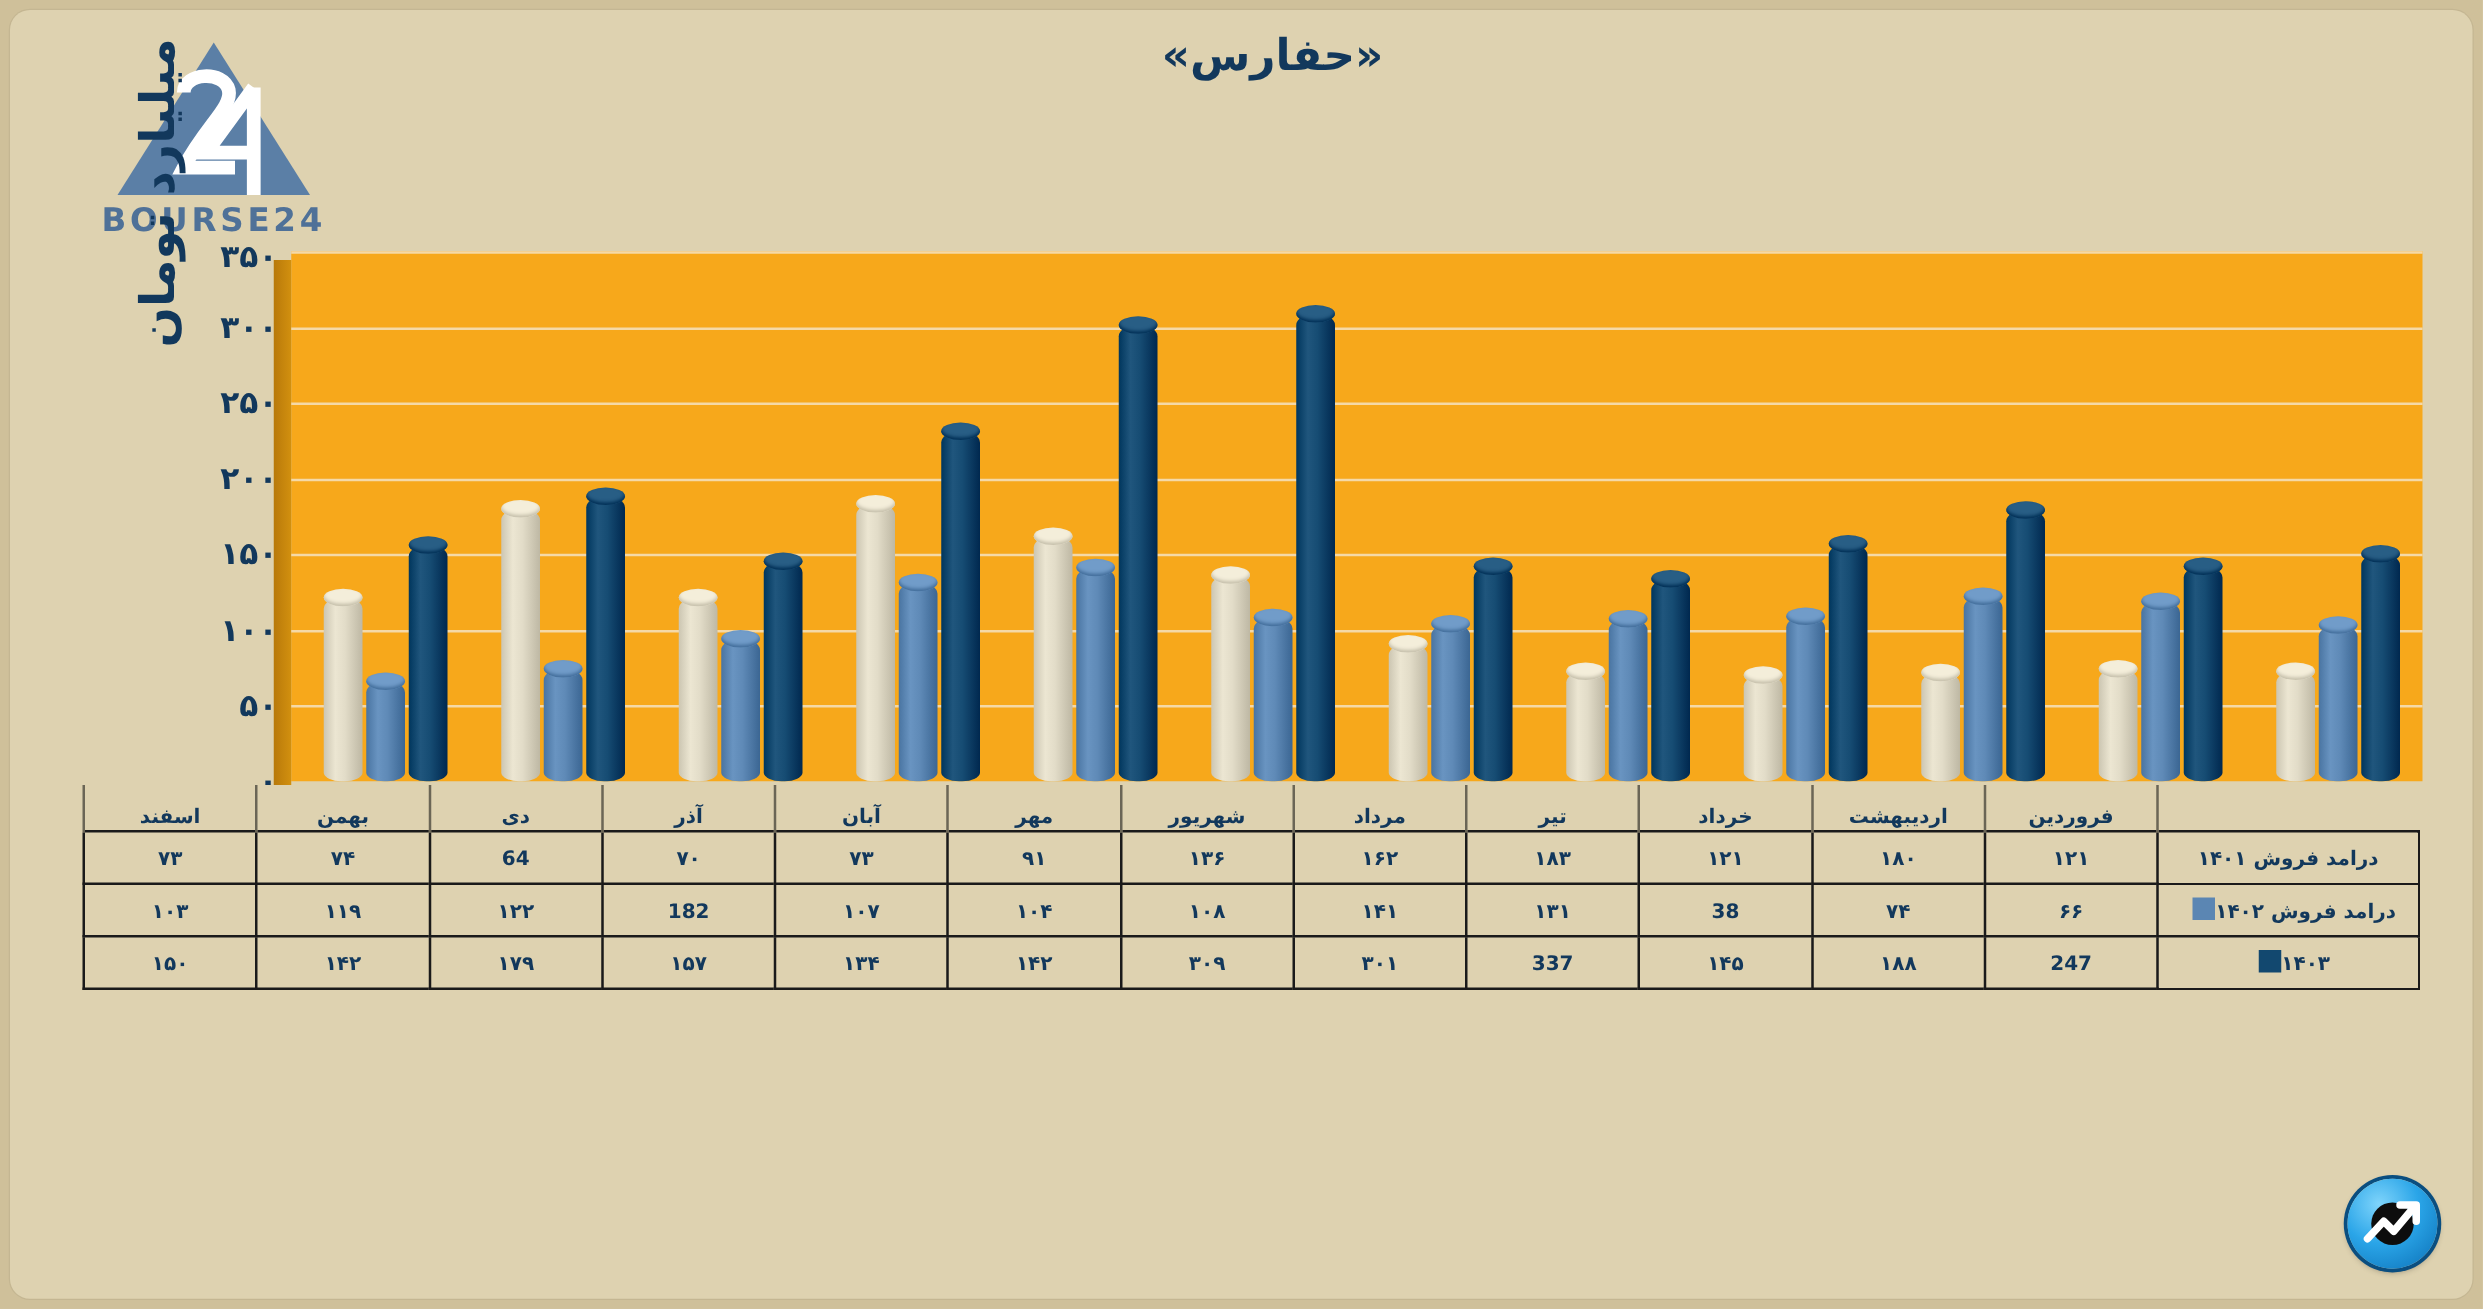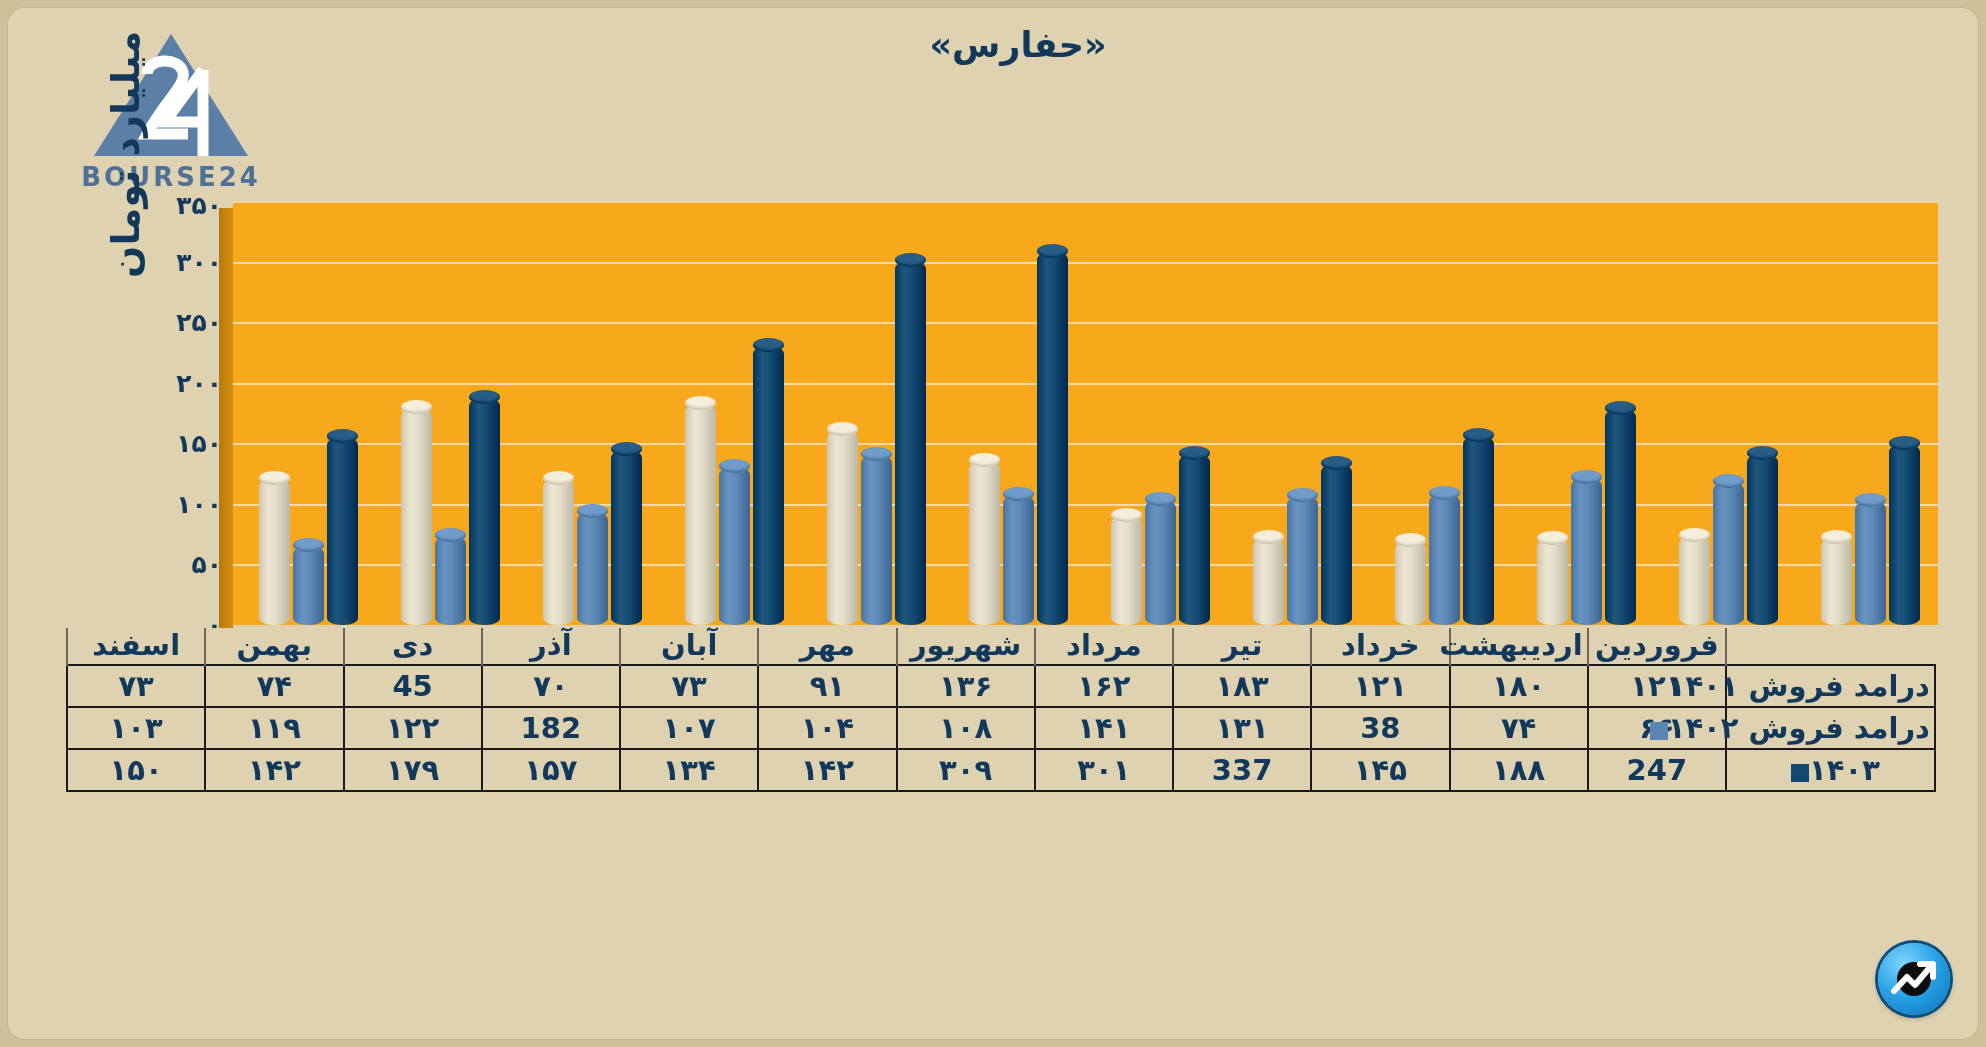--- a/index.html
+++ b/index.html
@@ -92,21 +92,21 @@
   table.data{
     position:absolute;left:58px;top:620px;
     width:1870px;
     border-collapse:collapse;
     direction:rtl;
     table-layout:fixed;
   }
   table.data td,table.data th{
     border:2px solid #1a1a1a;
     color:#12385c;
-    font-size:29px;font-weight:bold;
+    font-size:16px;font-weight:bold;
     text-align:center;
     height:40px;
     padding:0 4px;
     background:#ded2b0;
     font-family:"DejaVu Sans","Liberation Sans",sans-serif;
   }
   table.data tr.months td{
     border-left:2px solid #6b6656;
     border-right:2px solid #6b6656;
     border-top:none;border-bottom:none;
@@ -336,26 +336,26 @@
             <td class="rowhead" style="width: 200px;">درامد فروش ۱۴۰۱</td>
             <td>۱۲۱</td>
             <td>۱۸۰</td>
             <td>۱۲۱</td>
             <td>۱۸۳</td>
             <td>۱۶۲</td>
             <td>۱۳۶</td>
             <td>۹۱</td>
             <td>۷۳</td>
             <td>۷۰</td>
-            <td>45</td>
+            <td>64</td>
             <td>۷۴</td>
             <td>۷۳</td>
           </tr>
           <tr>
-            <td class="rowhead" style="width: 200px; text-align: right;">درامد فروش ۱۴۰۲<span class="swatch" style="background: rgb(91, 134, 179);"></span></td>
+            <td class="rowhead" style="width: 200px;">درامد فروش ۱۴۰۲<span class="swatch" style="background: rgb(91, 134, 179);"></span></td>
             <td>۶۶</td>
             <td>۷۴</td>
             <td>38</td>
             <td>۱۳۱</td>
             <td>۱۴۱</td>
             <td>۱۰۸</td>
             <td>۱۰۴</td>
             <td>۱۰۷</td>
             <td>182</td>
             <td>۱۲۲</td>

